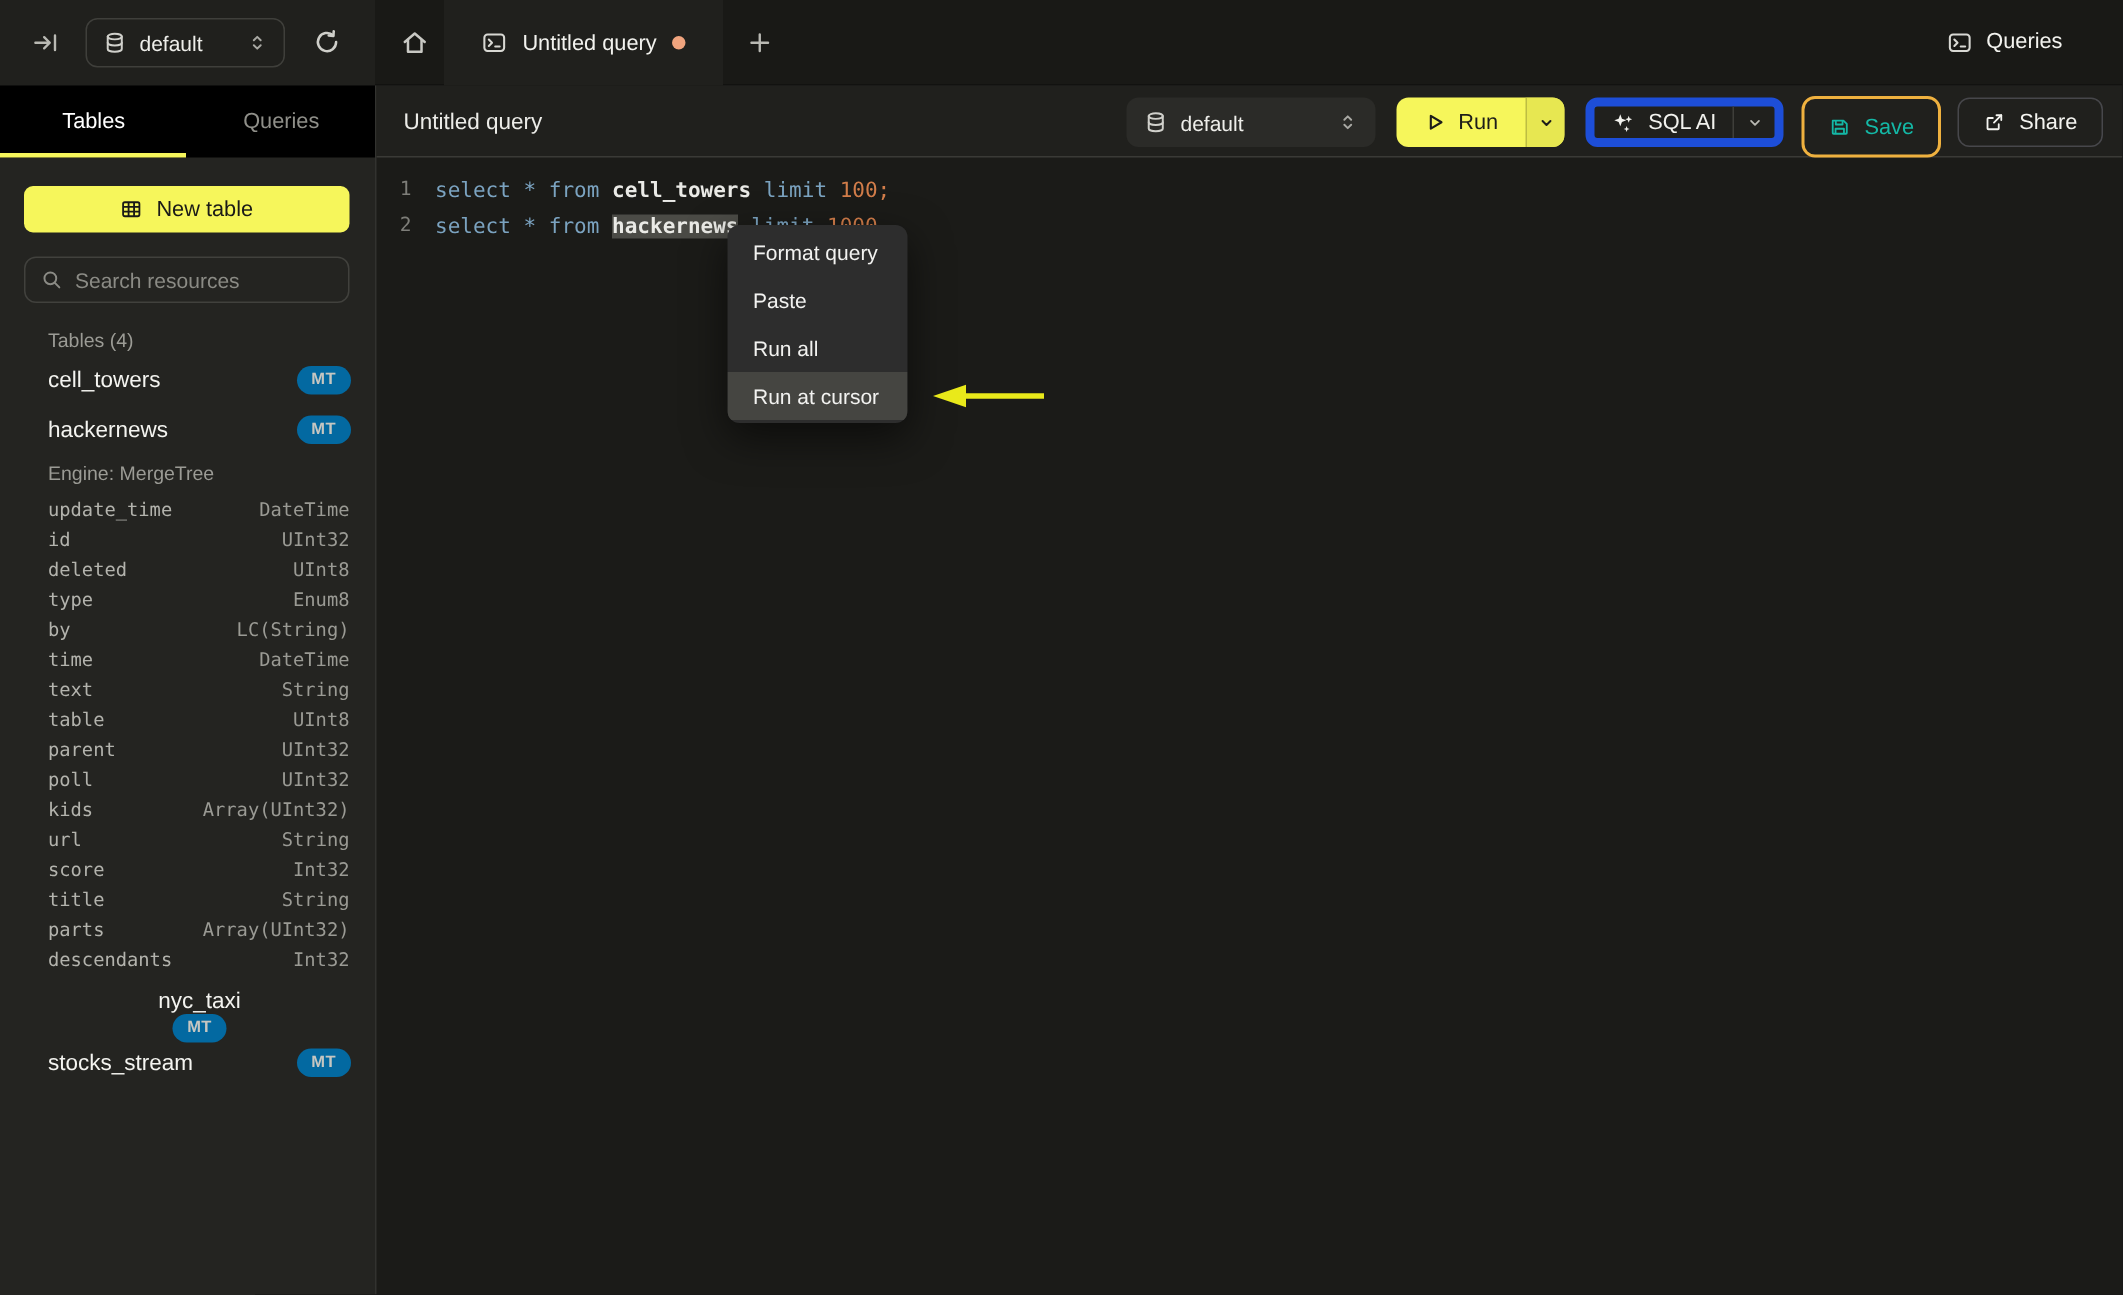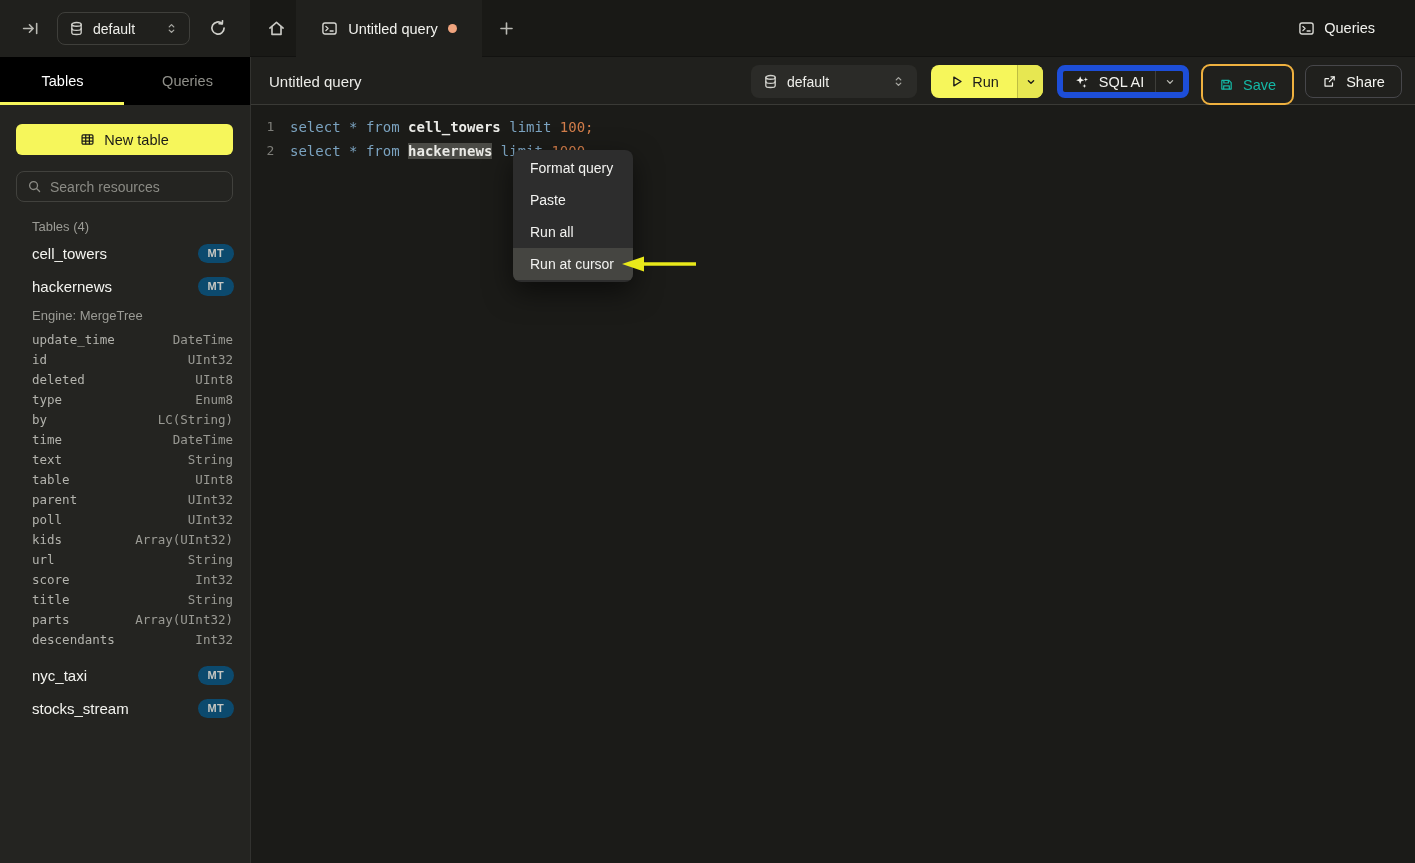--- a/index.html
+++ b/index.html
@@ -45,23 +45,23 @@
     background:#f6f65b; color:#1a1a17; font-size:14.5px; font-weight:500; font-family:inherit;
     display:flex; align-items:center; justify-content:center; gap:9px; cursor:pointer; }
   .search-box { position:absolute; left:16px; top:66px; width:217px; height:31px; border:1px solid #41413d; border-radius:8px;
     display:flex; align-items:center; gap:8px; padding:0 10px; color:#8b8b85; }
   .search-box input { flex:1; background:transparent; border:none; outline:none; color:#d8d8d3;
     font-size:14px; font-family:inherit; }
   .search-box input::placeholder { color:#8b8b85; }
   .section-label { position:absolute; left:32px; top:114px; font-size:13px; color:#9b9b95; }
   .tables-list { position:absolute; left:0; top:132px; width:250px; }
   .table-row { height:33px; display:flex; align-items:center; justify-content:space-between; padding:0 16px 0 32px; cursor:pointer; }
-  .table-row.mt10 { margin-top:10px; }
+  .table-row.mt10 { margin-top:10px;flex-direction:column; }
   .table-name { font-size:15px; font-weight:500; color:#f4f4f0; }
-  .badge { background:#0c4a6e; color:#c6c6c1; font-size:11px; font-weight:600; letter-spacing:.3px;
+  .badge { background:#0369a1; color:#c6c6c1; font-size:11px; font-weight:600; letter-spacing:.3px;
     border-radius:999px; padding:4px 10px; line-height:1;text-align:right; }
   .engine-row { height:26px; line-height:26px; padding-left:32px; font-size:13px; color:#9b9b95; }
   .columns-block { padding:0; }
   .column-row { height:20px; display:flex; align-items:center; justify-content:space-between; padding:0 17px 0 32px;
     font-family:"DejaVu Sans Mono", monospace; font-size:12.5px; }
   .col-name { color:#b3b3ad; }
   .col-type { color:#9a9a94; }
 
   
   #main { position:absolute; left:250px; top:57px; width:1165px; height:806px; background:#1b1b18; border-left:1px solid #32322f; }
@@ -93,21 +93,21 @@
   .ed-line { height:24px; display:flex; line-height:24px; white-space:pre; }
   .ln { width:39px; text-align:center; color:#7e7e79; font-size:13px; }
   .code { flex:1; }
   .tok-kw { color:#7ba3c0; }
   .tok-pl { color:#d5d5d0; }
   .tok-id { color:#eaeae6; font-weight:700; }
   .tok-num { color:#d27d4a; }
   .tok-sel { background:#4b4b46; }
 
   
-  .context-menu { position:absolute; left:513px; top:150px; width:120px; z-index:10;
+  .context-menu { position:absolute; left:485px; top:150px; width:120px; z-index:10;
     background:#2d2d2d; border-radius:8px; overflow:hidden; padding:2px 0;
     box-shadow:0 10px 28px rgba(0,0,0,.55); }
   .menu-item { height:32px; line-height:32px; padding-left:17px; font-size:14px; color:#f2f2f0; cursor:pointer; }
   .menu-item.active { background:#454541; }
 
   
   .anno-arrow { position:absolute; left:612px; top:250px; z-index:11; color:#e9e91a; }
 </style>
 </head>
 <body>

